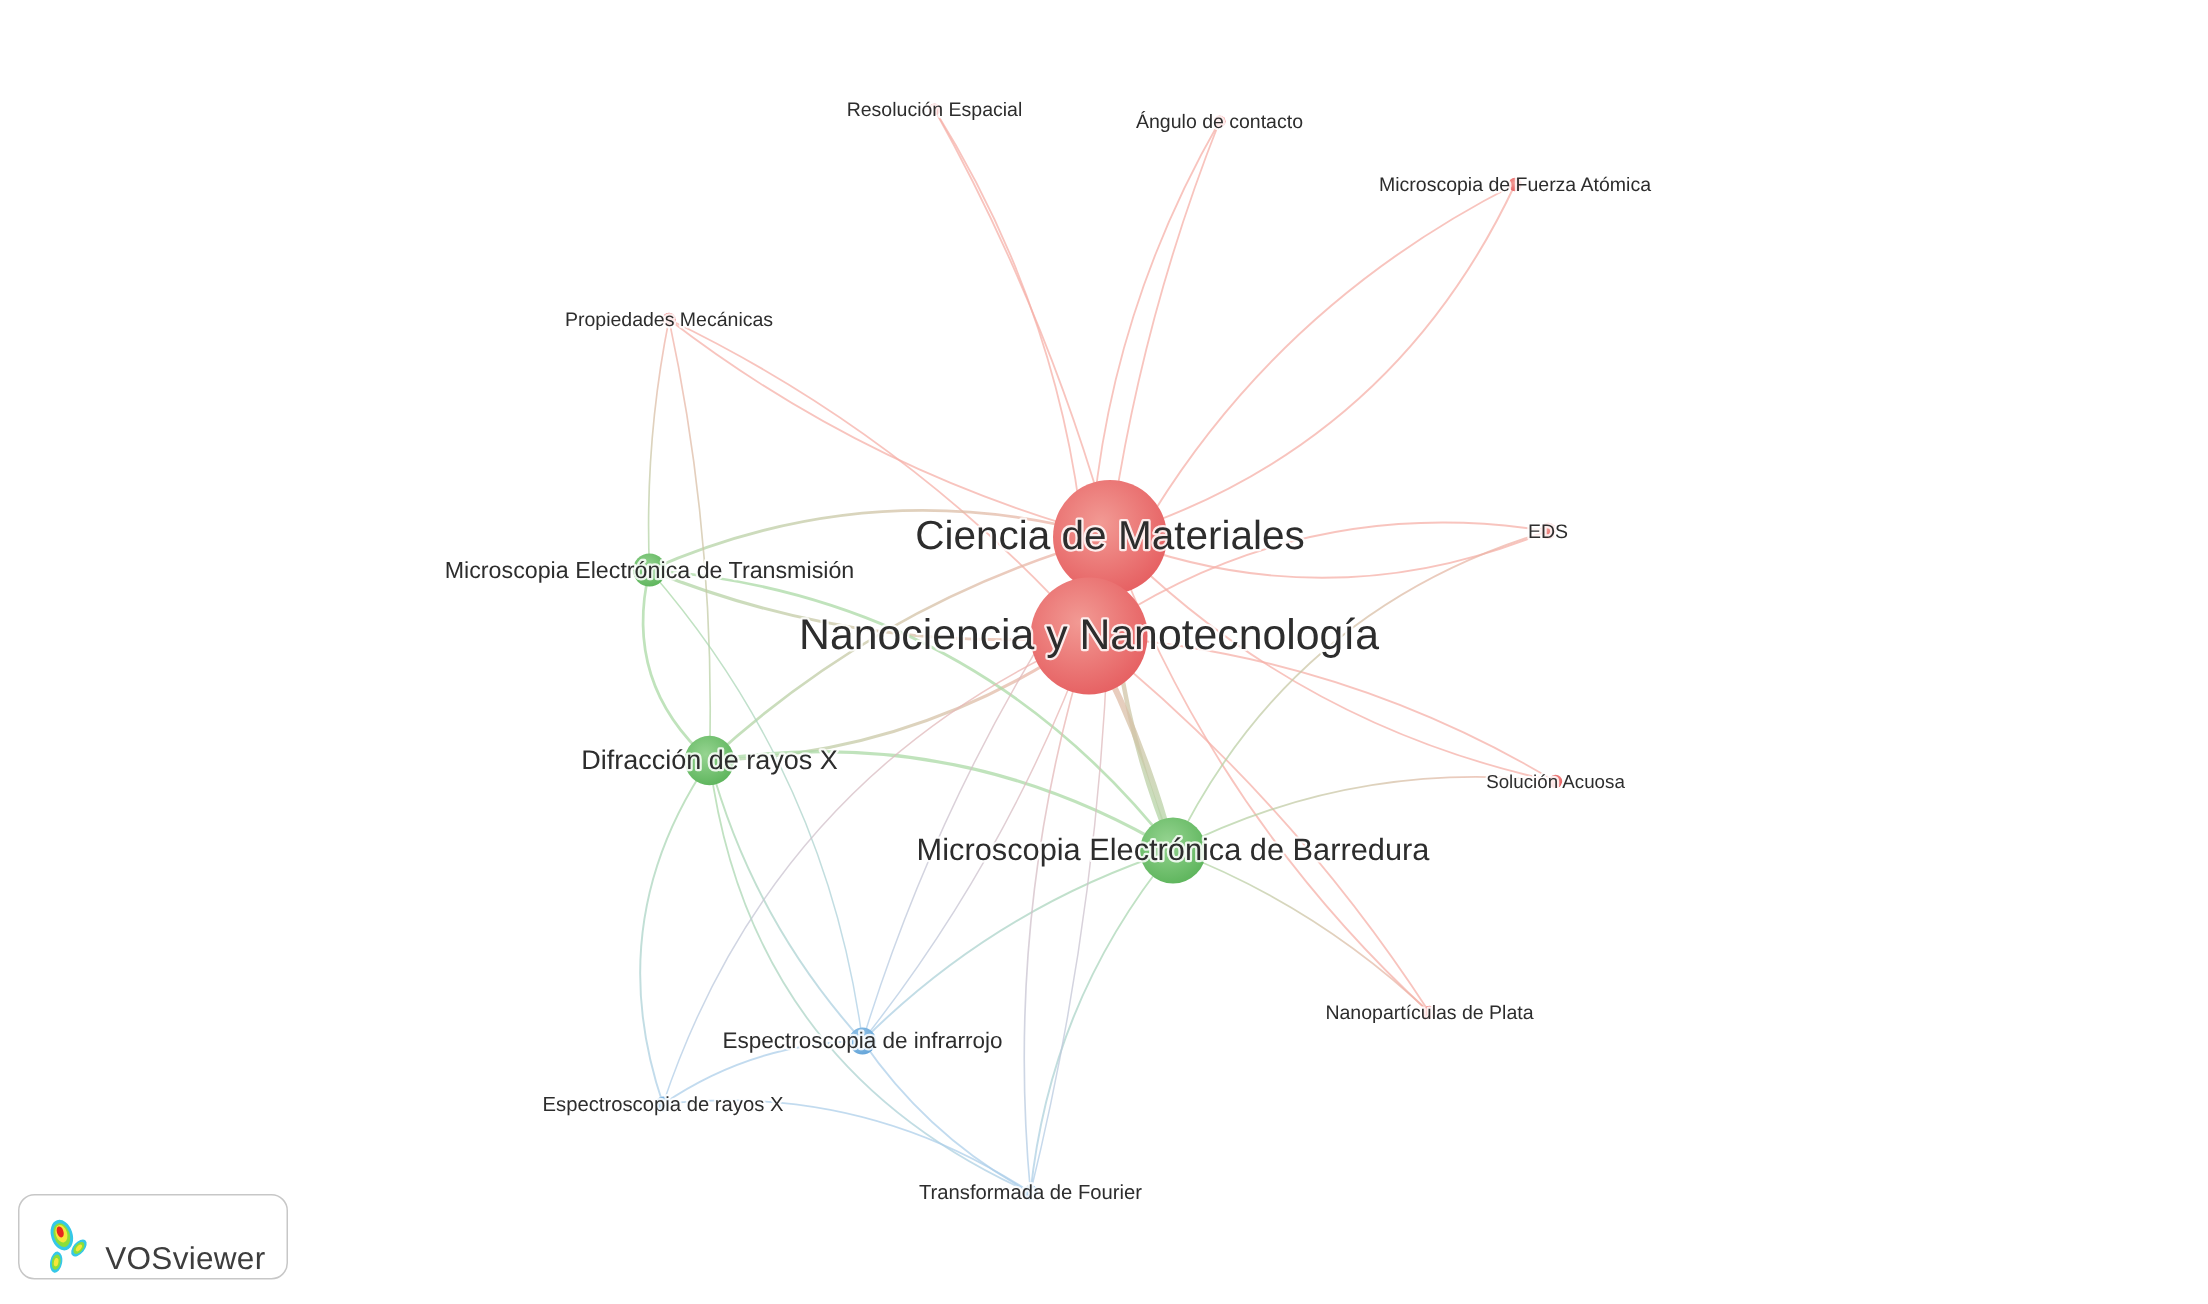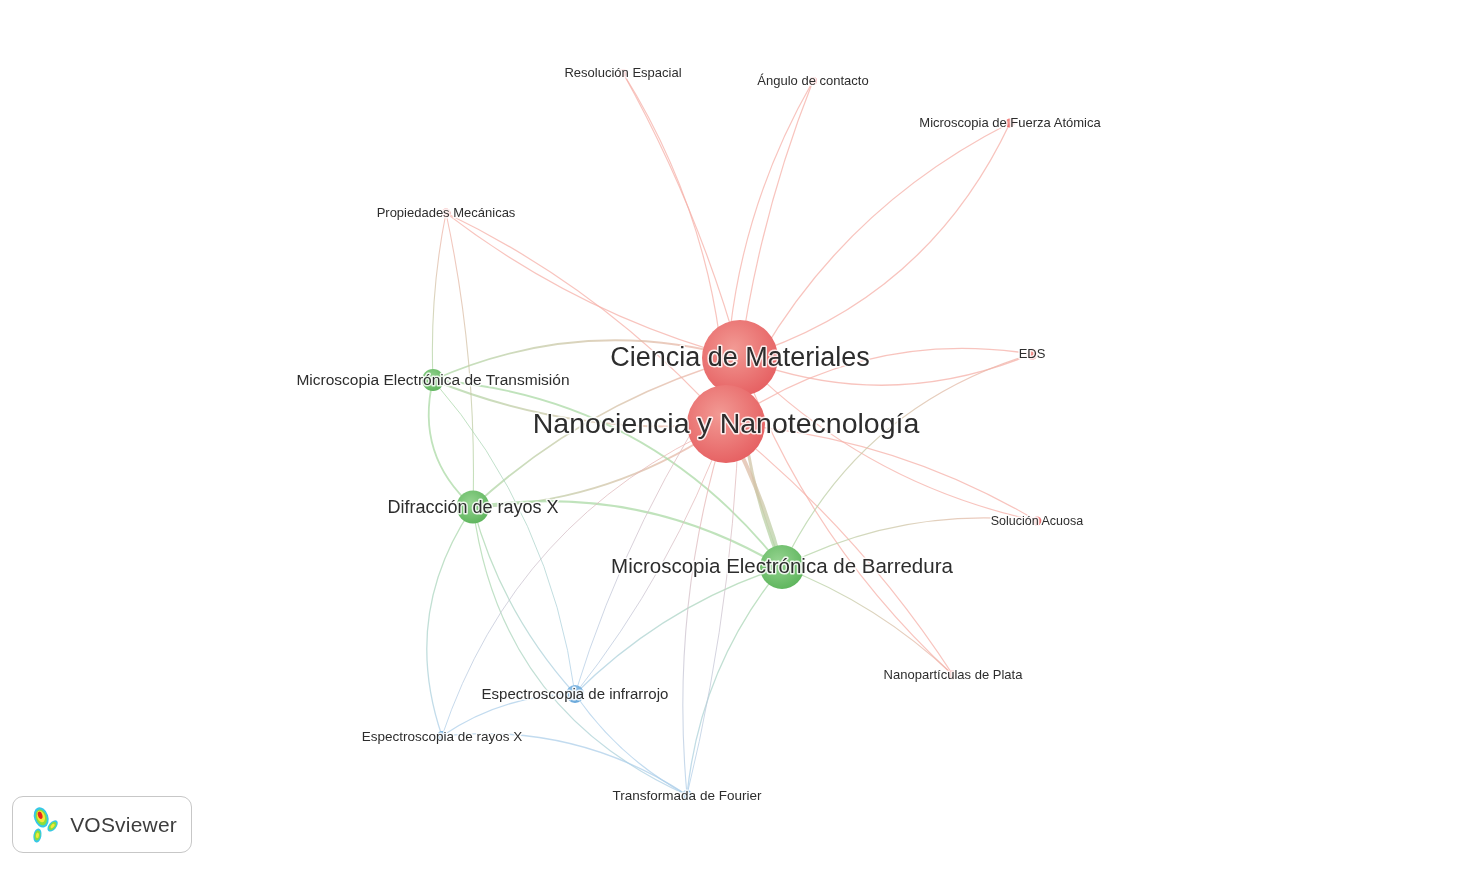--- a/index.html
+++ b/index.html
@@ -25,21 +25,21 @@
   }
   .edge { fill: none; stroke-linecap: round; }
   #logo-box {
     position: absolute;
     left: 12px; top: 796px;
     width: 180px; height: 57px;
     background: #ffffff;
     border: 1px solid #c7c7c7;
     border-radius: 11px;
     display: flex;
-    align-items: center;
+    align-items: flex-end;
     gap: 9px;
     padding: 0 14px;
     box-sizing: border-box;
   }
   #logo-text {
     font-size: 21px;
     color: #3d3d3d;
     letter-spacing: 0.2px;
     white-space: nowrap;
   }

